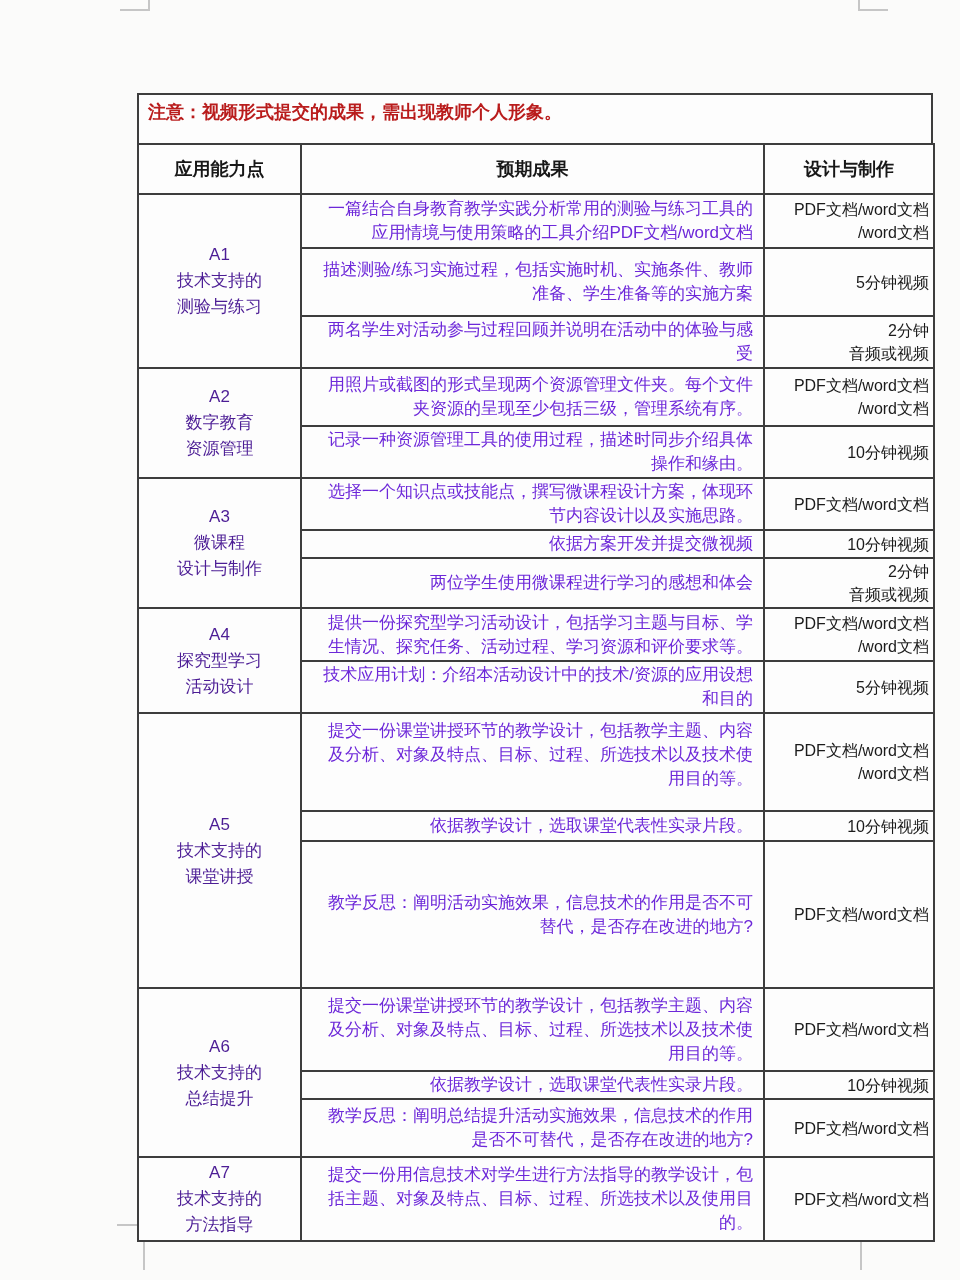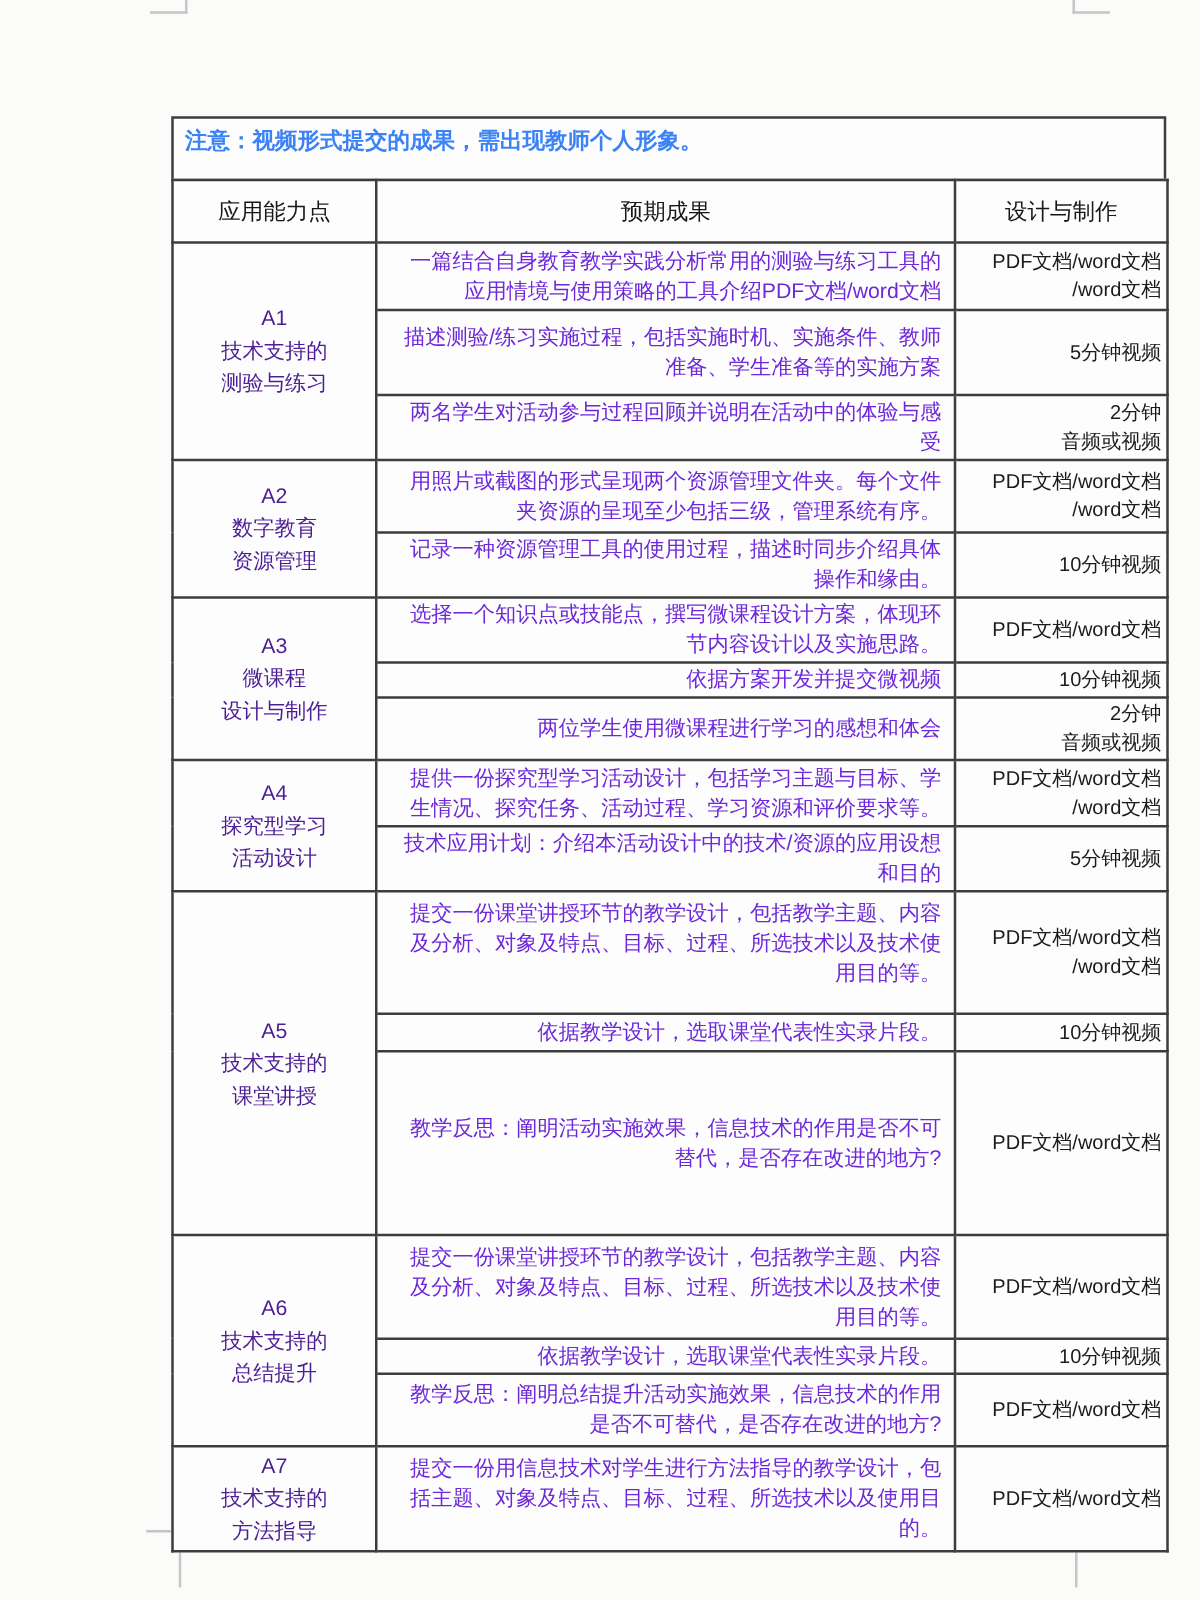--- a/index.html
+++ b/index.html
@@ -23,34 +23,34 @@
     position:absolute;left:605px;top:22px;transform:translateX(-50%);
     font-size:27px;font-weight:600;letter-spacing:1.5px;color:#1b1b1b;white-space:nowrap;
   }
 
   .sheet{position:absolute;left:137px;top:93px;width:796px;}
 
   .notice{
     box-sizing:border-box;width:796px;height:52px;
     border:2px solid #3d3d3d;background:#fdfdfd;
     padding:5px 9px 0 9px;
-    font-size:18px;font-weight:700;color:#3b82f6;line-height:24px;
+    font-size:18px;font-weight:700;color:#b91c1c;line-height:24px;
   }
 
   table.results{
     width:796px;margin-top:-2px;
     border-collapse:collapse;table-layout:fixed;
     background:#fdfdfd;
   }
   table.results th, table.results td{
     border:2px solid #3d3d3d;
     overflow:hidden;
   }
   th.hcell{
-    font-size:18px;font-weight:400;padding:12px;color:#171717;
+    font-size:18px;font-weight:700;padding:12px;color:#171717;
   }
   td.label{
     text-align:center;vertical-align:middle;white-space:pre-line;
     font-size:17px;line-height:26px;padding:2px;color:#4c1d95;
   }
   td.outcome{
     text-align:right;vertical-align:middle;
     font-size:17px;line-height:24px;padding:1px 10px 1px 11px;color:#6d28d9;
   }
   td.outcome.top{vertical-align:top;padding-top:5px;}

